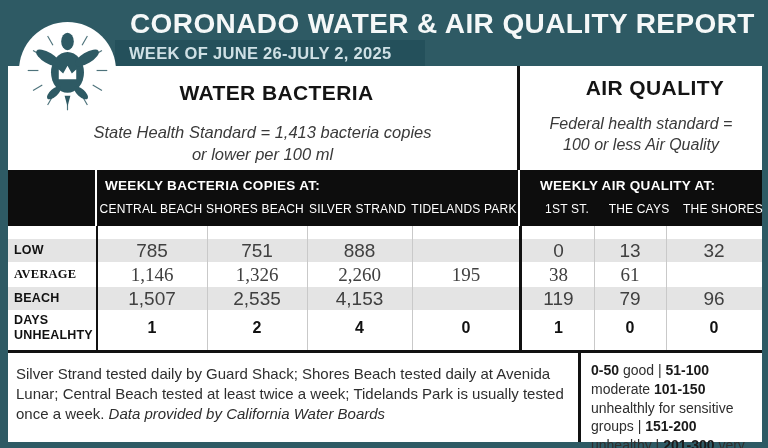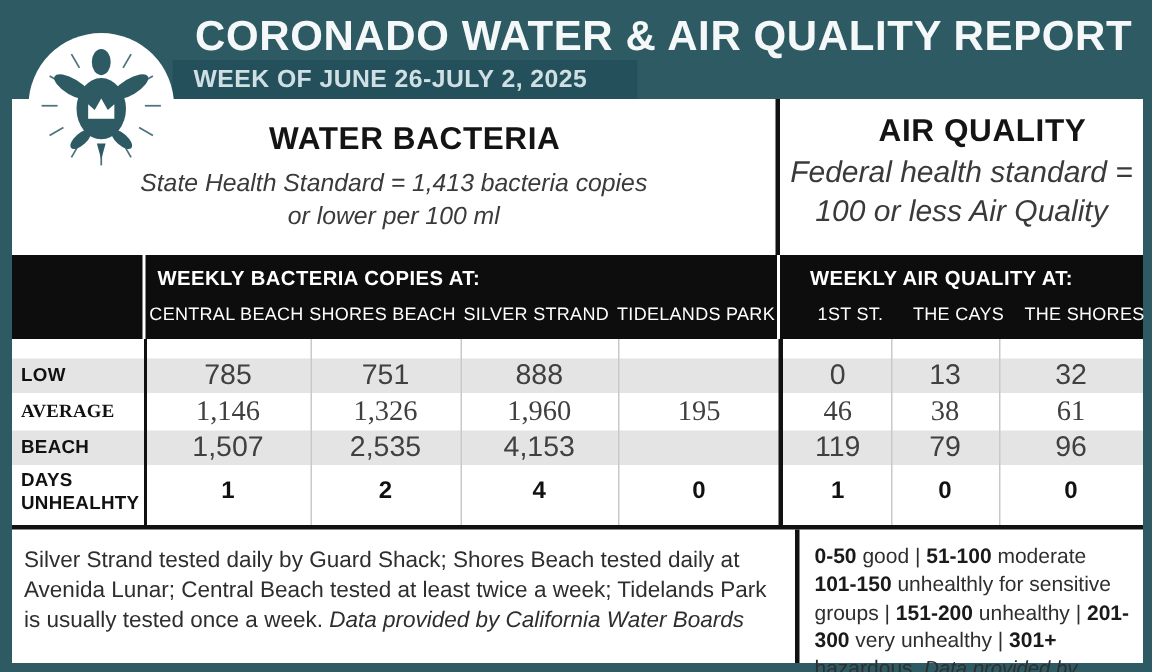--- a/index.html
+++ b/index.html
@@ -15,22 +15,22 @@
   .logo { position:absolute; left:19px; top:22px; width:97px; height:97px; z-index:5; }
 
   
   .card { position:absolute; left:8px; top:66px; width:754px; height:376px; background:#fff; }
 
   
   .intro-row { display:flex; height:104px; }
   .intro-left { width:512px; border-right:3px solid #111; text-align:center; padding-top:15px; }
   .intro-right { flex:1; text-align:center; padding-top:10px; }
   .section-title { font-size:21px; font-weight:700; color:#141414; letter-spacing:.4px;padding-left:28px; }
-  .section-sub { font-style:italic; color:#3a3a3a; font-size:16.5px; line-height:1.35; margin-top:6px; }
-  .intro-right .section-sub { font-size:20px; line-height:1.3; margin-top:2px; }
+  .section-sub { font-style:italic; color:#3a3a3a; font-size:16.5px; line-height:1.35; margin-top:16px; }
+  .intro-right .section-sub { font-size:16px; line-height:1.3; margin-top:14px; }
 
   
   .band { display:flex; height:56px; background:#0d0d0d; color:#fff; }
   .band-left { width:89px; border-right:2px solid #fff; }
   .band-water { width:421px; padding-top:8px; }
   .band-air { width:242px; border-left:2px solid #fff; padding-top:8px; }
   .band-title { font-size:13.5px; font-weight:700; letter-spacing:.3px; padding-left:8px; }
   .band-air .band-title { padding-left:20px; }
   .band-cols { display:grid; margin-top:9px; font-size:12px; font-weight:400; letter-spacing:.2px; }
   .band-water .band-cols { grid-template-columns:108px 100px 105px 108px; }
@@ -49,21 +49,21 @@
   .cell.num { text-align:center; font-size:19px; color:#404040; }
   .r-days .cell.num { font-size:16px; font-weight:700; color:#111; }
   .vl { position:absolute; top:0; bottom:0; }
   .vl.dark { background:#111; }
   .vl.lt { background:#c9c9c9; }
 
   .hline { height:3px; background:#111; }
 
   
   .footer-row { display:flex; height:89px; }
-  .foot-left { width:522px; padding:11px 10px 0 8px; font-size:15px; color:#2e2e2e; line-height:1.33; }
+  .foot-left { width:570px; padding:11px 10px 0 8px; font-size:15px; color:#2e2e2e; line-height:1.33; }
   .foot-div { width:3px; background:#111; }
   .foot-right { flex:1; padding:8px 6px 0 10px; font-size:14px; color:#2e2e2e; line-height:1.34; }
   .bold { font-weight:700; color:#1a1a1a; }
   .it { font-style:italic; }
   .foot-right .it { font-size:13.5px; }
 </style>
 </head>
 <body>
 
 <div class="canvas">
@@ -152,24 +152,23 @@
         <div class="cell num"></div>
         <div></div>
         <div class="cell num">0</div>
         <div class="cell num">13</div>
         <div class="cell num">32</div>
       </div>
       <div class="trow r-avg">
         <div class="cell label">AVERAGE</div>
         <div class="cell num">1,146</div>
         <div class="cell num">1,326</div>
-        <div class="cell num">1,960</div>
+        <div class="cell num">2,260</div>
         <div class="cell num">195</div>
         <div></div>
-        <div class="cell num">46</div>
         <div class="cell num">38</div>
         <div class="cell num">61</div>
       </div>
       <div class="trow r-high">
         <div class="cell label">BEACH</div>
         <div class="cell num">1,507</div>
         <div class="cell num">2,535</div>
         <div class="cell num">4,153</div>
         <div class="cell num"></div>
         <div></div>

